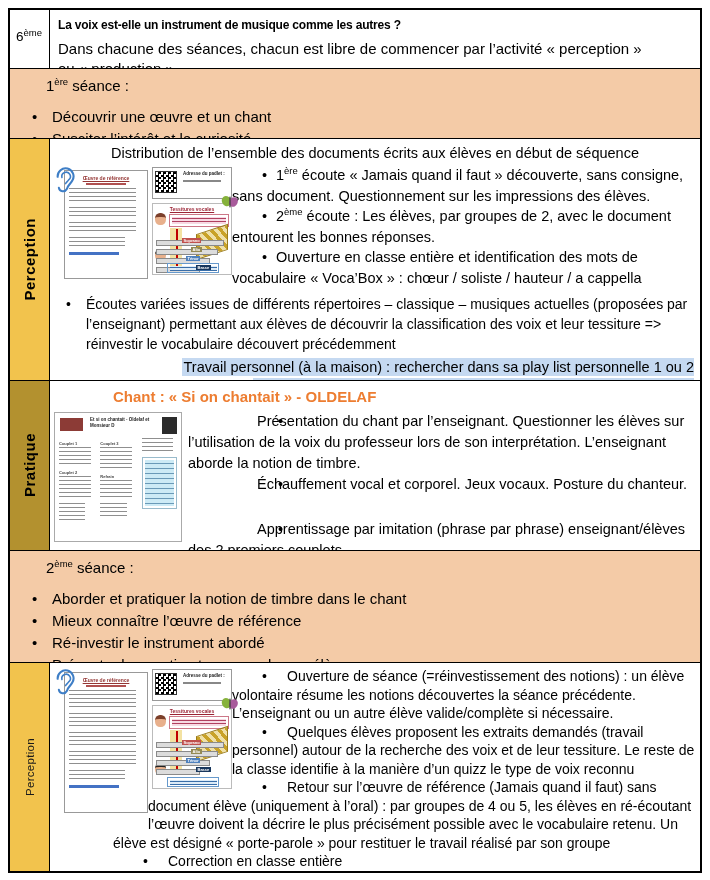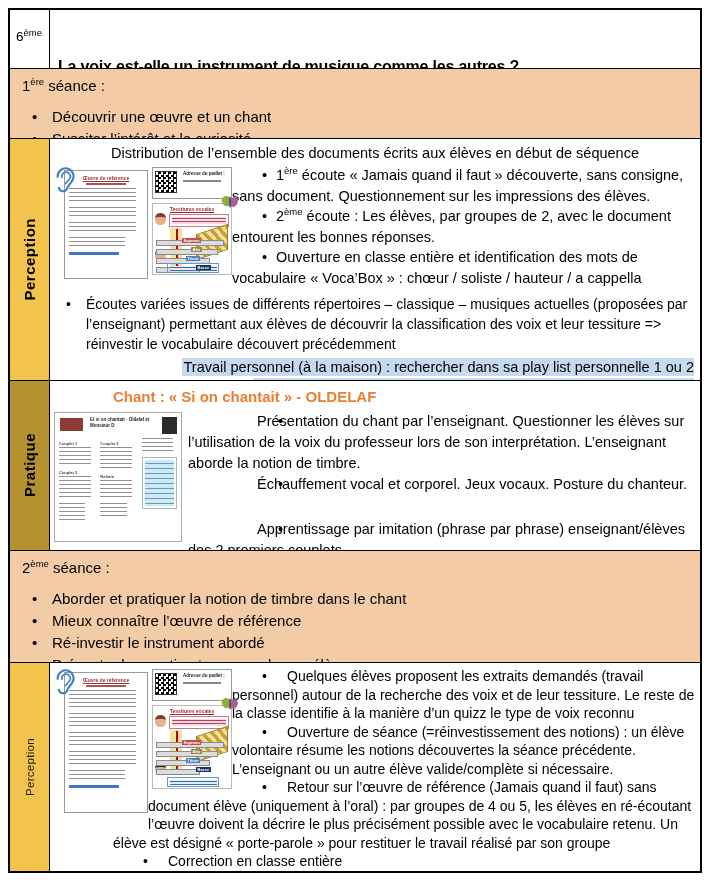--- a/index.html
+++ b/index.html
@@ -7,28 +7,28 @@
   .sheet { position:absolute; left:8px; top:8px; width:694px; border:2px solid #000; background:#fff; }
   .row { overflow:hidden; }
   .row + .row { border-top:1.5px solid #000; }
 
   sup { font-size:9.5px; vertical-align:super; line-height:0; }
 
   
   .r-header { height:58px; display:flex; }
   .grade { width:40px; min-width:40px; border-right:1.5px solid #000; padding:19px 0 0 6px; font-size:13.5px; }
   .headmain { flex:1; padding:4px 8px 0 8px; }
-  .title { font-size:16px; font-weight:bold; line-height:23px; letter-spacing:-0.2px;margin-top:41px; }
+  .title { font-size:12px; font-weight:bold; line-height:23px; letter-spacing:-0.2px; }
   .subtitle { font-size:15px; line-height:20px; margin-top:2px; max-width:600px; }
 
   
   .r-seance { background:#F4CBA7; padding:7px 10px 0 12px; font-size:15px; }
   .r-seance1 { height:70px; }
   .r-seance2 { height:112px; }
-  .seance-head { line-height:19px; }
+  .seance-head { line-height:19px;margin-left:24px; }
   .r-seance ul { list-style:none; margin-top:11px; }
   .r-seance li { margin-left:10px; padding-left:20px; text-indent:-20px; line-height:22px; font-size:15px; }
   .r-seance li::before { content:"\2022"; display:inline-block; width:20px; text-indent:0; }
 
   
   .r-split { display:flex; }
   .vcell { width:40px; min-width:40px; border-right:1.5px solid #000; display:flex; align-items:center; justify-content:center; }
   .bg-y { background:#F2C34D; }
   .bg-g { background:#B3912F; }
   .vtext { writing-mode:vertical-rl; transform:rotate(180deg); font-weight:bold; font-size:15px; letter-spacing:0.5px; }
@@ -293,21 +293,21 @@
             <div class="kb-bar" style="top:39px;width:44px;"></div>
             <span class="chip c-sop" style="left:27px;top:10px;">Soprano</span>
             <span class="chip c-alt" style="left:36px;top:19px;">Alto</span>
             <span class="chip c-ten" style="left:31px;top:28px;">Ténor</span>
             <span class="chip c-bas" style="left:41px;top:37px;">Basse</span>
           </div>
           <div class="bluebox"></div>
         </div>
       </div>
 
+      <p class="wb2"><span>Ouverture de séance (=réinvestissement des notions) : un élève volontaire résume les notions découvertes la séance précédente. L’enseignant ou un autre élève valide/complète si nécessaire.</span></p>
       <p class="wb2"><span>Quelques élèves proposent les extraits demandés (travail personnel) autour de la recherche des voix et de leur tessiture. Le reste de la classe identifie à la manière d’un quizz le type de voix reconnu</span></p>
-      <p class="wb2"><span>Ouverture de séance (=réinvestissement des notions) : un élève volontaire résume les notions découvertes la séance précédente. L’enseignant ou un autre élève valide/complète si nécessaire.</span></p>
       <p class="wb2"><span>Retour sur l’œuvre de référence (Jamais quand il faut) sans document élève (uniquement à l’oral) : par groupes de 4 ou 5, les élèves en ré-écoutant l’œuvre doivent la décrire le plus précisément possible avec le vocabulaire retenu. Un élève est désigné « porte-parole » pour restituer le travail réalisé par son groupe</span></p>
       <p class="wb2"><span>Correction en classe entière</span></p>
 
     </div>
   </div>
 
 </div>
 
 </body></html>

